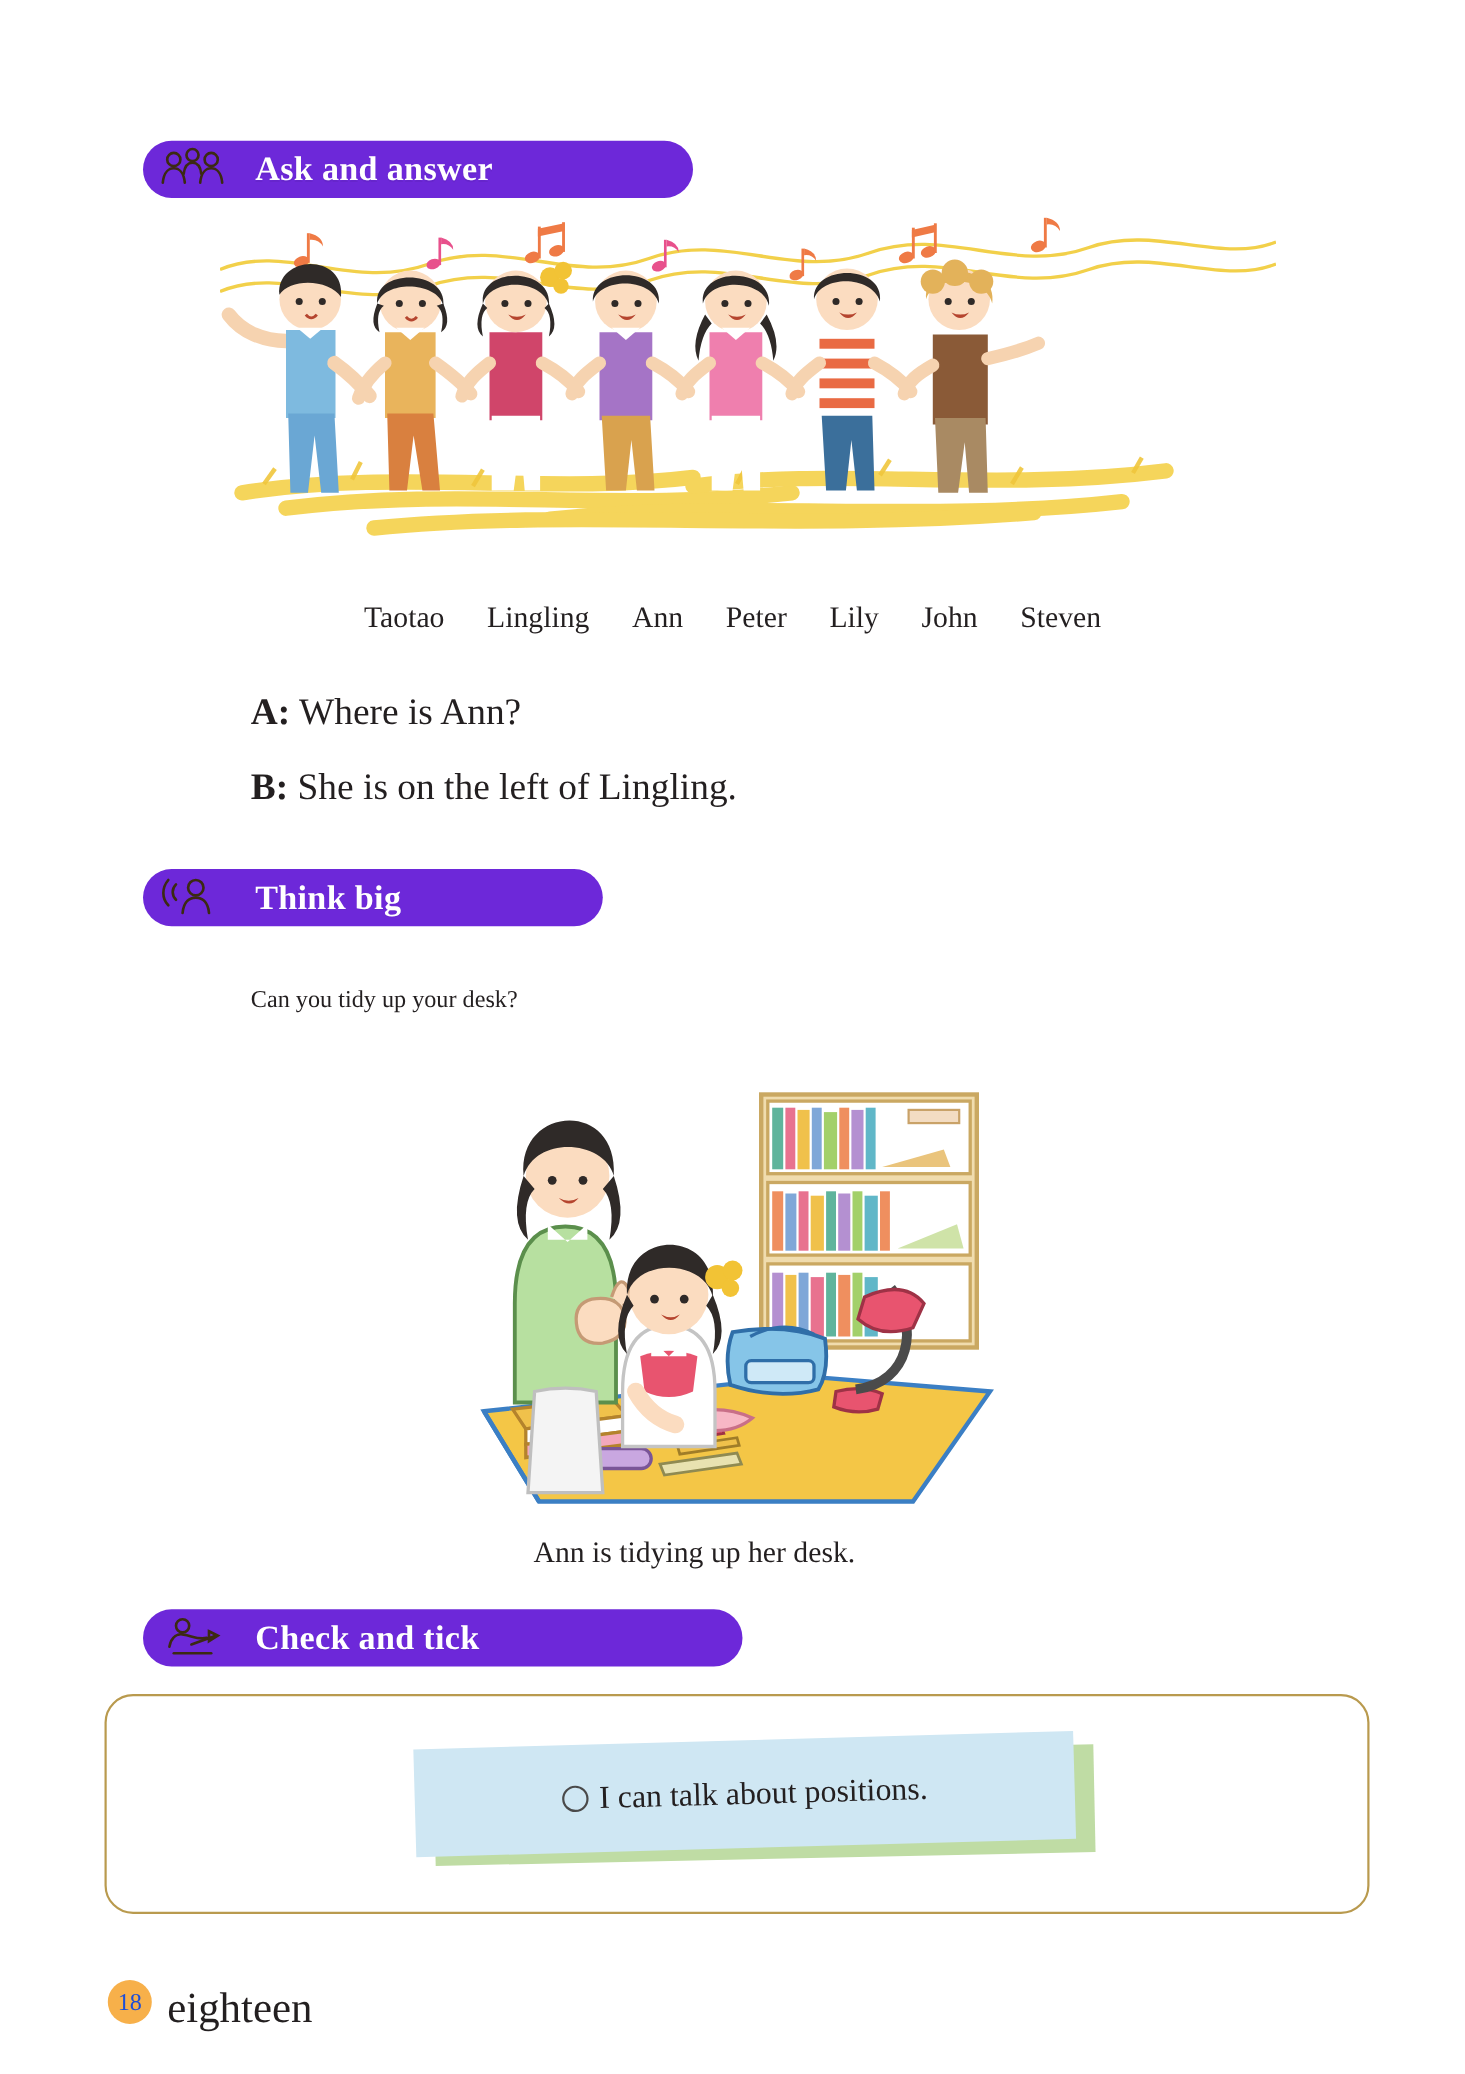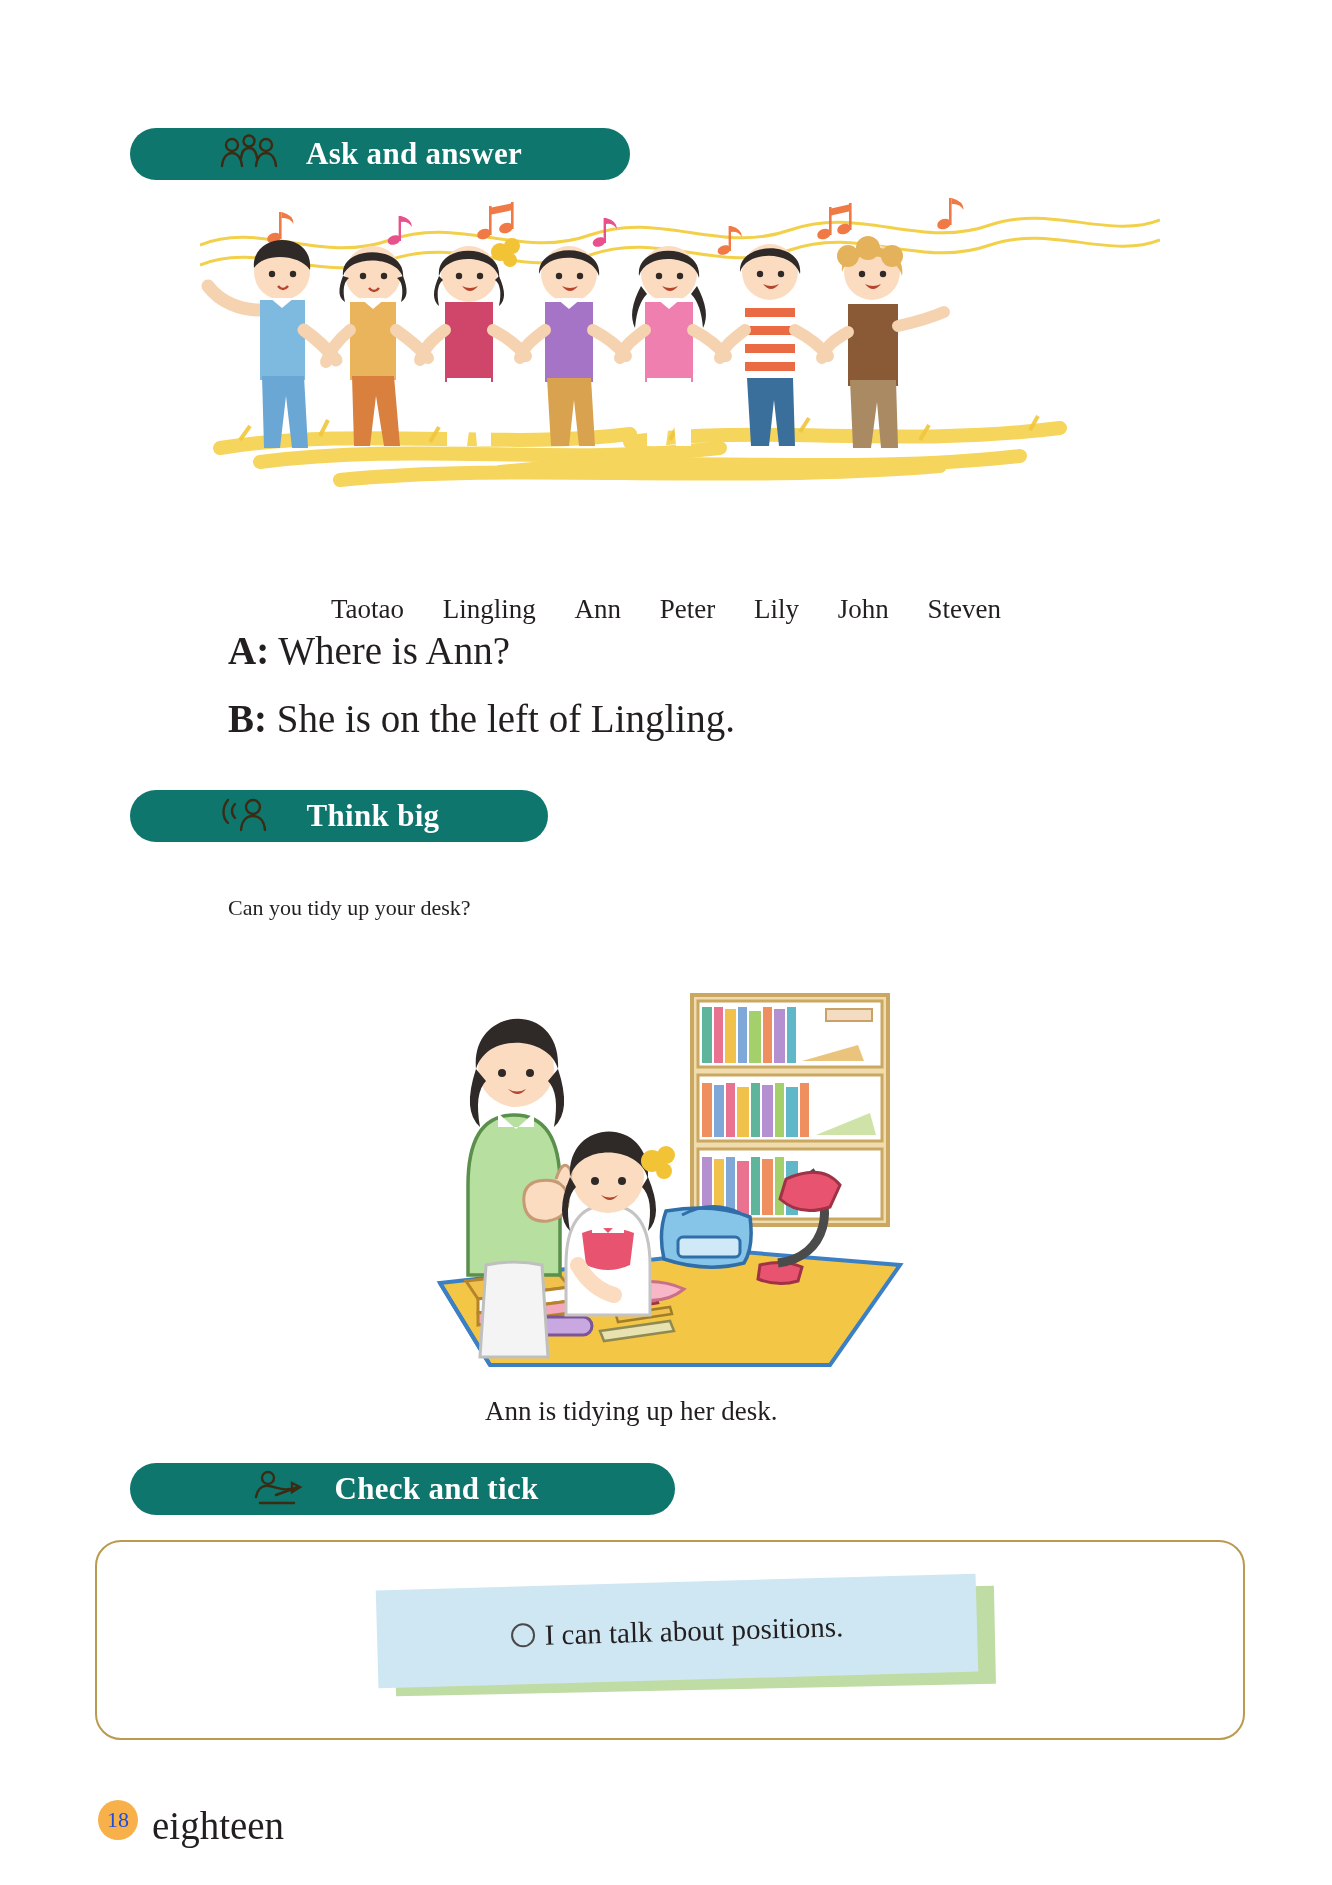--- a/index.html
+++ b/index.html
@@ -13,48 +13,47 @@
     position: relative;
     font-family: "Liberation Serif", serif;
     color: #231f20;
     overflow: hidden;
   }
 
   
   .pill {
     position: absolute;
     height: 52px;
-    background: #0f766e;
+    background: #6d28d9;
     border-radius: 26px;
     display: flex;
     align-items: center;
     padding: 0 34px 0 14px;
     box-sizing: border-box;
-    justify-content: center;
   }
   .pill .pill-label {
     color: #ffffff;
     font-weight: bold;
     font-size: 31px;
     letter-spacing: .3px;
     margin-left: 26px;
     white-space: nowrap;
     text-shadow: 0 1px 0 rgba(0,0,0,.06);
   }
   .pill .pill-icon {
     width: 62px;
     height: 44px;
     flex: none;
     display: block;
   }
 
   
   .dialog-line {
     position: absolute;
-    font-size: 39px;
+    font-size: 34px;
     line-height: 1.25;
     white-space: nowrap;
   }
   .dialog-line b { font-weight: bold; }
 
   .body-text {
     position: absolute;
     font-size: 22px;
     white-space: nowrap;
   }
@@ -67,21 +66,20 @@
 
   
   .names {
     position: absolute;
     left: 0;
     width: 1332px;
     top: 546px;
     text-align: center;
     font-size: 27px;
     white-space: nowrap;
-    margin-top: 48px;
   }
   .names span { margin: 0 16px; }
 
   
   .illus1 { position: absolute; left: 200px; top: 190px; width: 960px; height: 350px; }
 
   
   .illus2 { position: absolute; left: 430px; top: 965px; width: 490px; height: 420px; }
 
   

